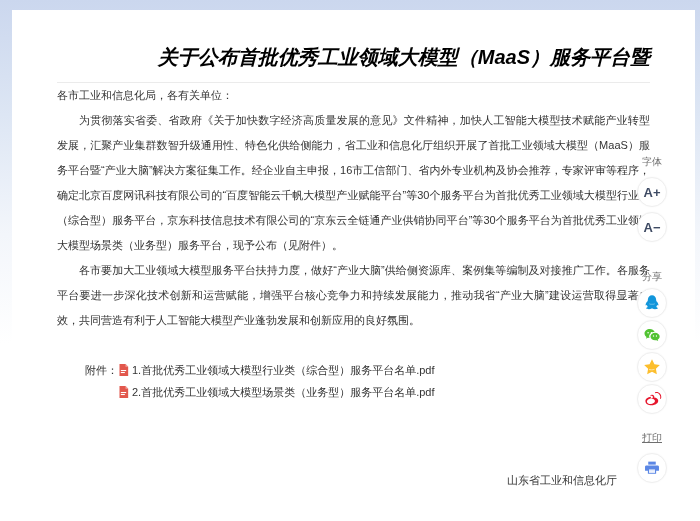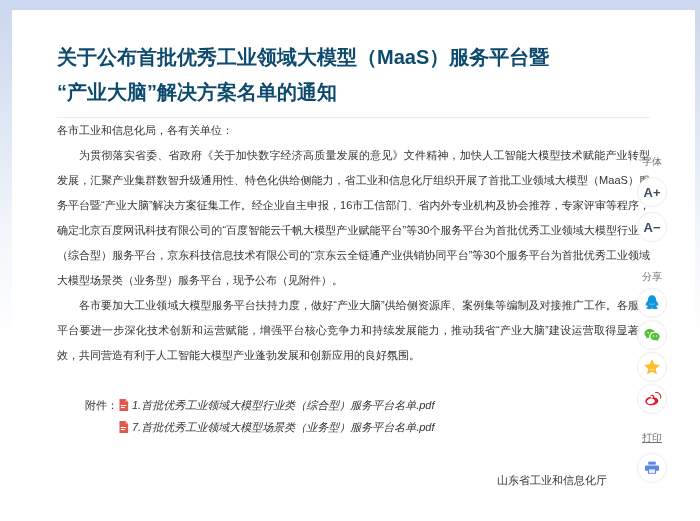--- a/index.html
+++ b/index.html
@@ -7,55 +7,54 @@
   body {
     font-family: "Liberation Sans", "DejaVu Sans", sans-serif;
     background: linear-gradient(180deg, #cbd7ee 0%, #dde6f4 22%, #f3f6fb 45%, #ffffff 66%);
     position: relative;
   }
   .card {
     position:absolute; top:10px; left:12px; right:5px; bottom:0;
     background:#ffffff;
   }
   .content { padding: 30px 45px 0 45px; }
-  .title { text-align:left; color:#0c4a6e; font-weight:bold; font-size:20px; line-height:35px; }
+  .title { text-align:right; color:#000000; font-weight:bold; font-size:20px; line-height:35px;font-style:italic; }
   .meta { display:flex; justify-content:space-between; align-items:center; margin-top:8px; font-size:10.5px; color:#a2a2a2; line-height:16px; }
   .meta-left { display:flex; gap:18px; }
   .meta-right { padding-right:24px; }
   .meta-right .views-value { display:inline-block; min-width:16px; }
   .divider { border-top:1px solid #ebebeb; margin-top:7px; }
   .article { margin-top:0; font-size:11px; color:#333333; line-height:25px; text-align:justify; }
   .article p.indent { text-indent:2em; }
   .attachments { margin-top:26px; margin-left:28px; font-size:11px; color:#333333; display:flex; }
   .att-label { line-height:22px; white-space:nowrap; }
   .att-list { display:flex; flex-direction:column; }
-  .att-row { display:flex; align-items:center; line-height:22px; cursor:pointer;font-style:italic; }
+  .att-row { display:flex; align-items:center; line-height:22px; cursor:pointer; }
   .att-row svg { margin-right:3px; flex:none; }
-  .signature { position:absolute; top:458px; right:88px; text-align:right; font-size:11px; color:#333333; line-height:25px; }
+  .signature { position:absolute; top:458px; right:78px; text-align:right; font-size:11px; color:#333333; line-height:25px; }
   
   .toolbar { position:absolute; top:145px; right:26px; width:34px; display:flex; flex-direction:column; align-items:center; }
   .tb-label { font-size:10px; color:#6f6f6f; height:14px; line-height:14px; }
   .circle-btn {
     width:30px; height:30px; border-radius:50%; background:#fff;
     border:1px solid #efefef; box-shadow:0 0 2px rgba(0,0,0,0.04);
     display:flex; align-items:center; justify-content:center;
     cursor:pointer; flex:none;
   }
   .font-btn { font-size:13px; font-weight:bold; color:#3e4a63; }
   .mt8{margin-top:8px;} .mt5{margin-top:5px;} .mt12{margin-top:28px;}
   .mt4{margin-top:4px;} .mt2{margin-top:2px;} .mt17{margin-top:17px;text-decoration:underline;}
 </style>
 </head>
 <body>
 
 <div class="card">
   <div class="content">
     <h1 class="title">
       <span>关于公布首批优秀工业领域大模型（MaaS）服务平台暨</span><br>
-      <span>“产业大脑”解决方案名单的通知</span>
     </h1>
 
 
     <div class="divider"></div>
 
     <div class="article">
       <p>各市工业和信息化局，各有关单位：</p>
       <p class="indent">为贯彻落实省委、省政府《关于加快数字经济高质量发展的意见》文件精神，加快人工智能大模型技术赋能产业转型发展，汇聚产业集群数智升级通用性、特色化供给侧能力，省工业和信息化厅组织开展了首批工业领域大模型（MaaS）服务平台暨“产业大脑”解决方案征集工作。经企业自主申报，16市工信部门、省内外专业机构及协会推荐，专家评审等程序，确定北京百度网讯科技有限公司的“百度智能云千帆大模型产业赋能平台”等30个服务平台为首批优秀工业领域大模型行业类（综合型）服务平台，京东科技信息技术有限公司的“京东云全链通产业供销协同平台”等30个服务平台为首批优秀工业领域大模型场景类（业务型）服务平台，现予公布（见附件）。</p>
       <p class="indent">各市要加大工业领域大模型服务平台扶持力度，做好“产业大脑”供给侧资源库、案例集等编制及对接推广工作。各服务平台要进一步深化技术创新和运营赋能，增强平台核心竞争力和持续发展能力，推动我省“产业大脑”建设运营取得显著成效，共同营造有利于人工智能大模型产业蓬勃发展和创新应用的良好氛围。</p>
     </div>
@@ -72,21 +71,21 @@
             </svg>
           <span class="att-text">1.首批优秀工业领域大模型行业类（综合型）服务平台名单.pdf</span>
         </span>
         <span class="att-row">
           <svg width="11" height="12" viewBox="0 0 16 18">
               <path fill="#e2574c" d="M2 0h9l4 4v14H2z"></path>
               <path fill="#f2a59e" d="M11 0l4 4h-4z"></path>
               <rect x="4" y="9" width="8" height="1.6" fill="#fff"></rect>
               <rect x="4" y="12" width="6" height="1.6" fill="#fff"></rect>
             </svg>
-          <span class="att-text">7.首批优秀工业领域大模型场景类（业务型）服务平台名单.pdf</span>
+          <span class="att-text">2.首批优秀工业领域大模型场景类（业务型）服务平台名单.pdf</span>
         </span>
       </div>
     </div>
   </div>
 
   <div class="signature">
     <div>山东省工业和信息化厅</div>
   </div>
 
   <div class="toolbar">

